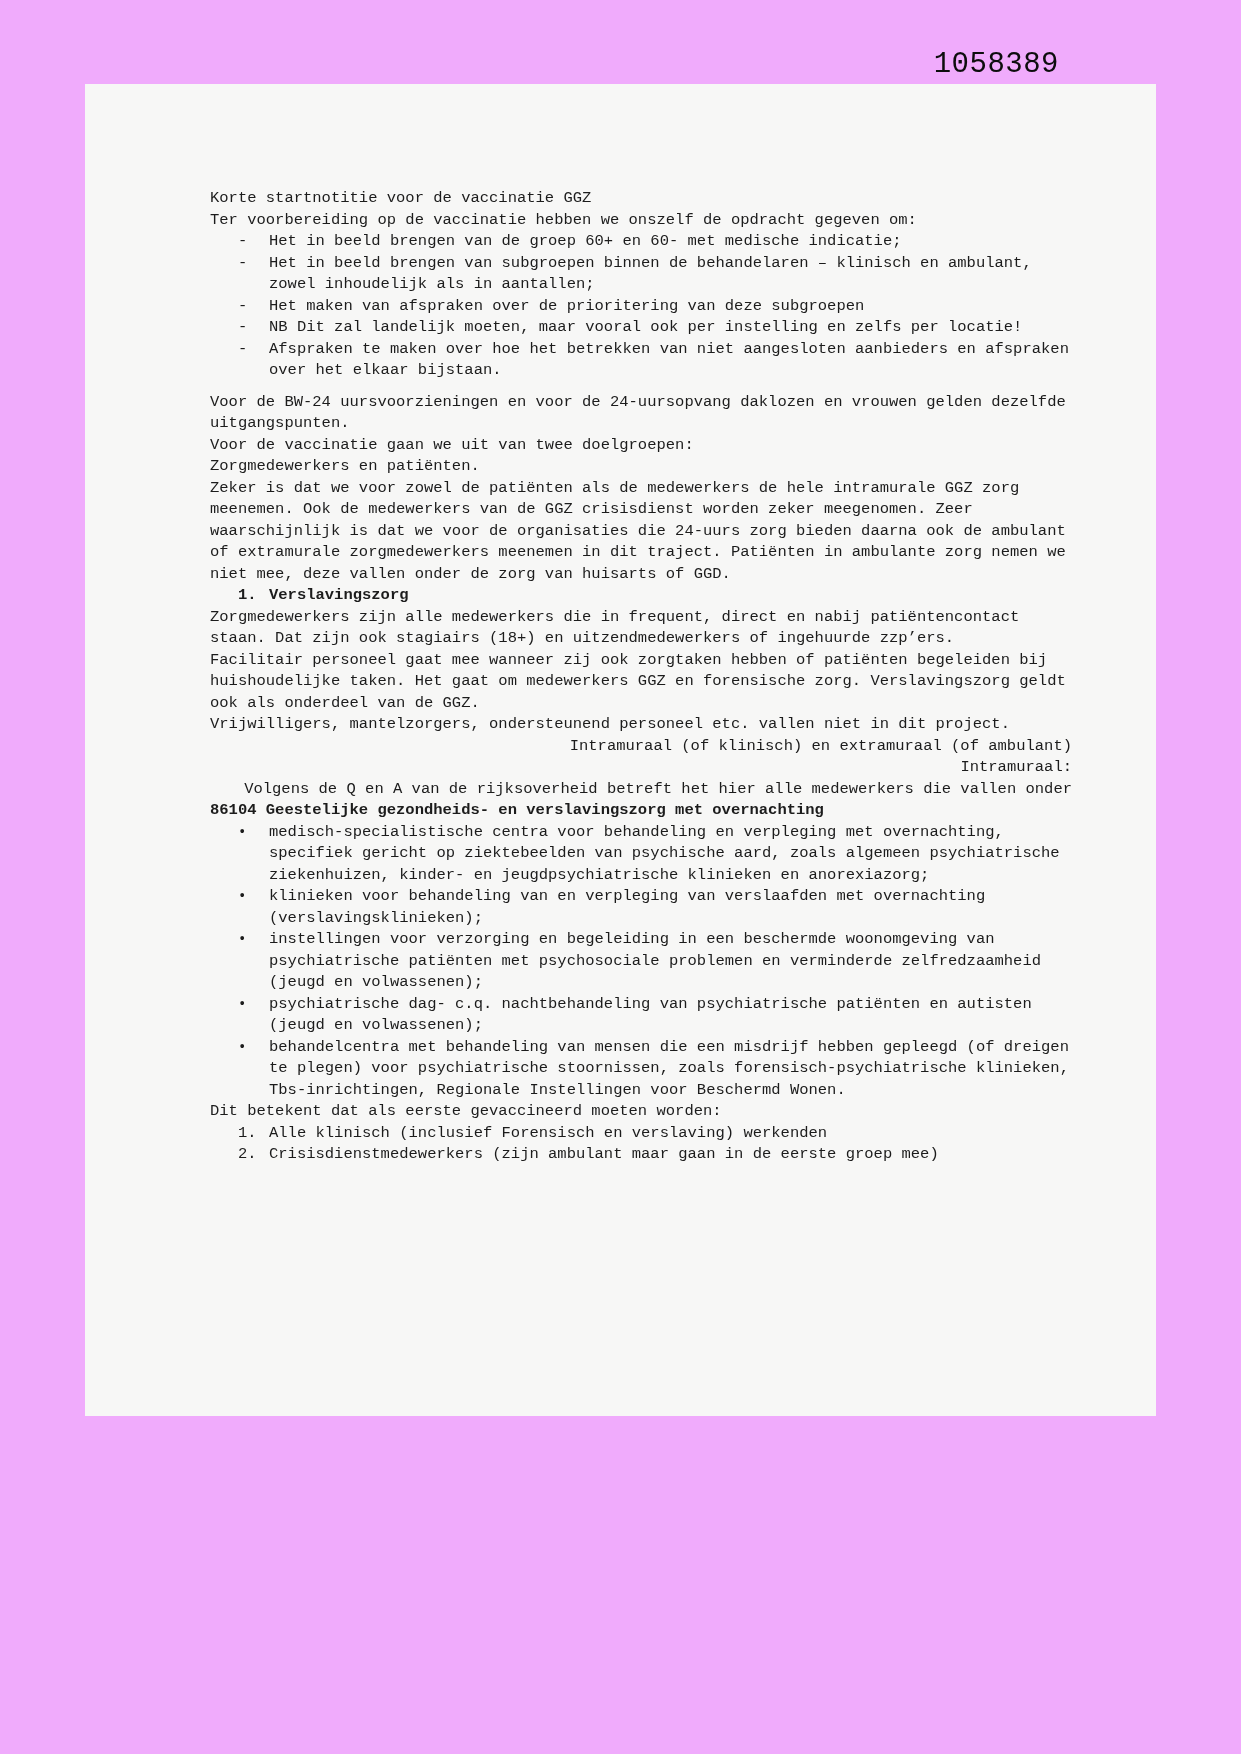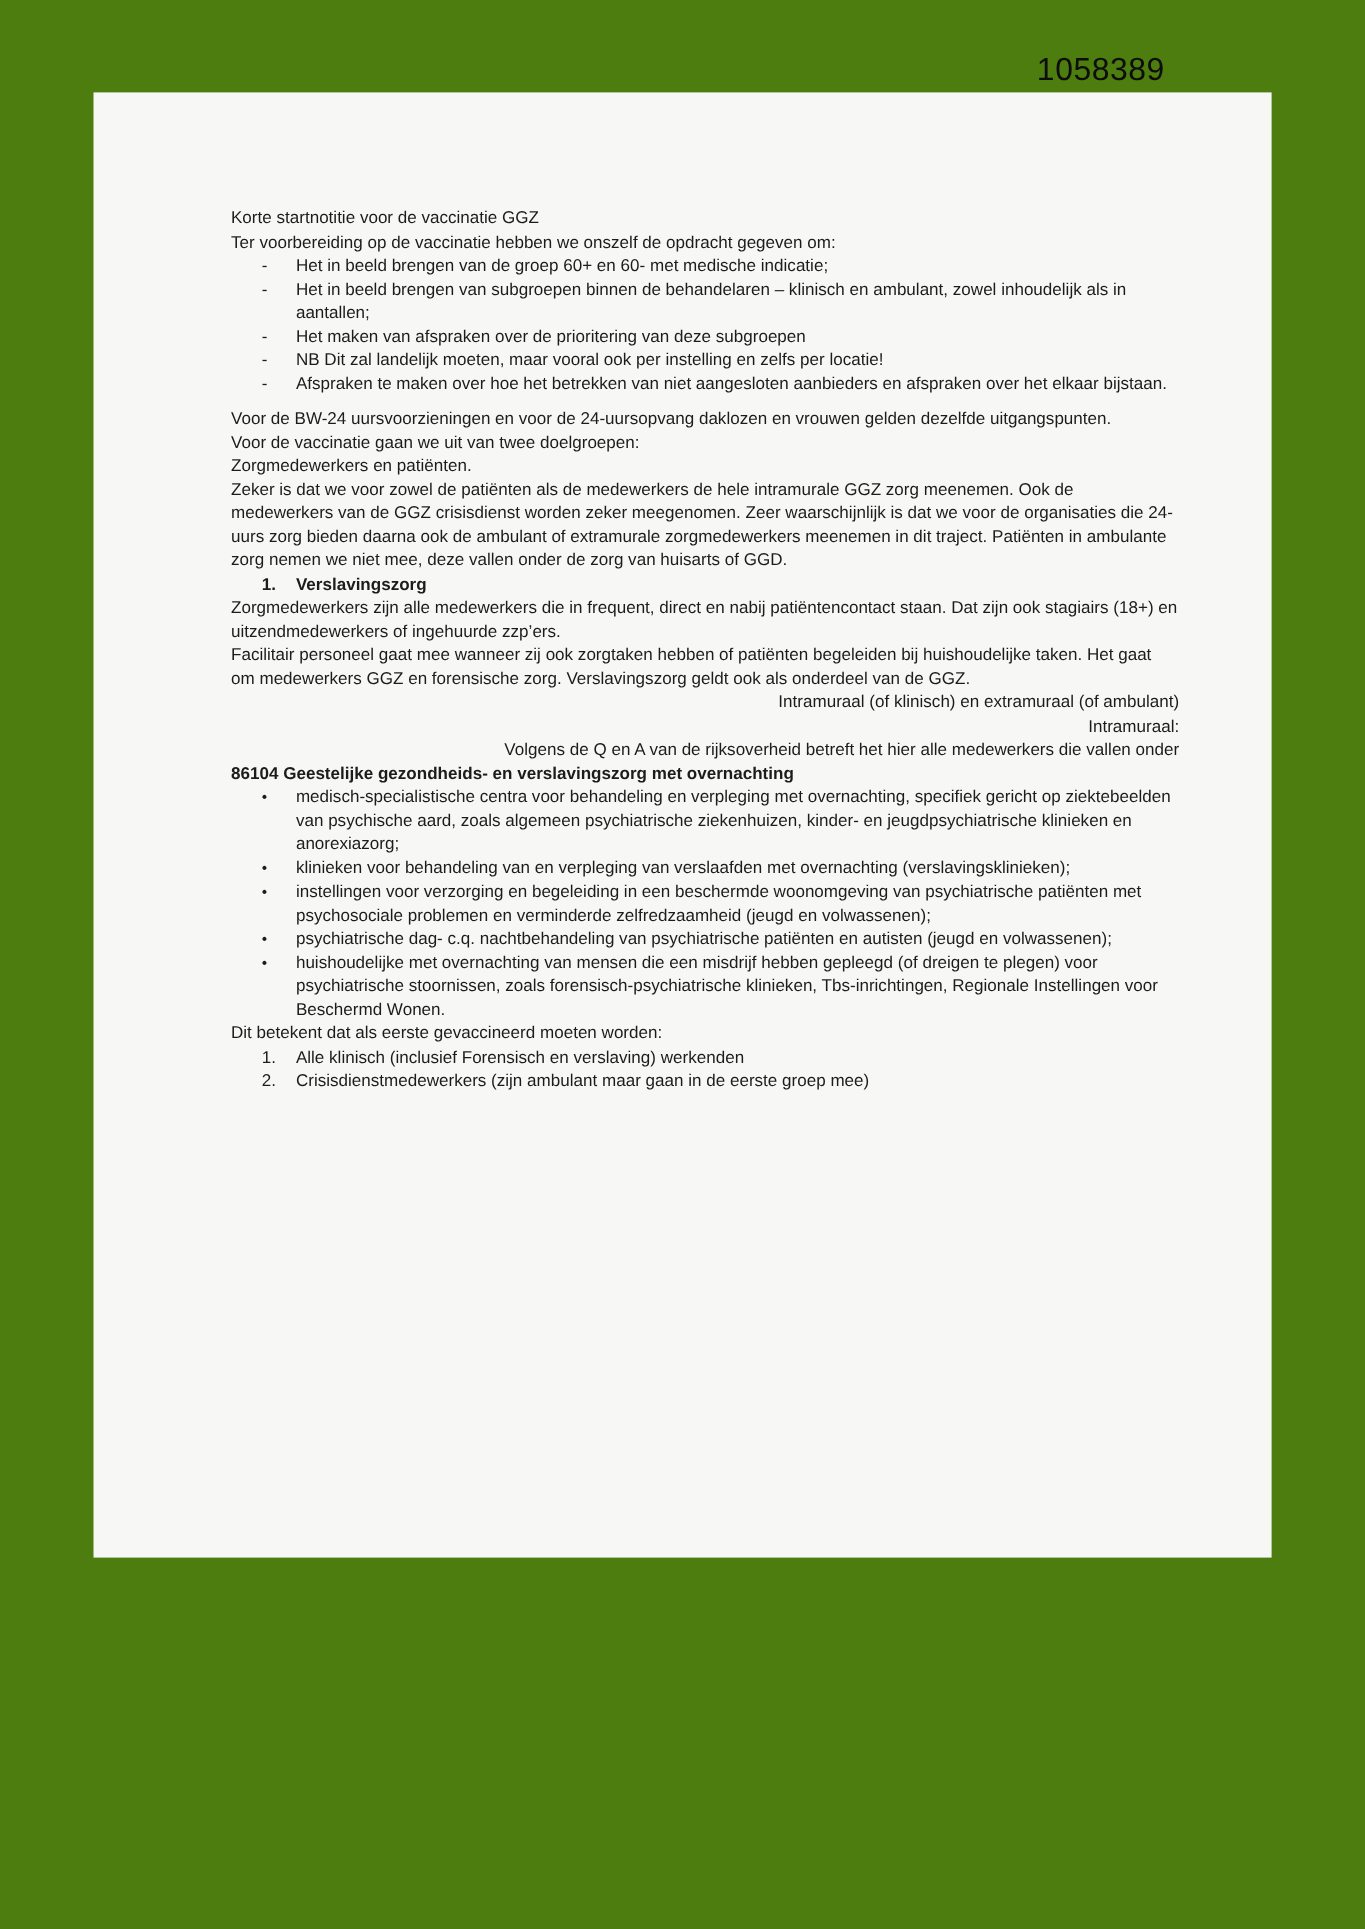--- a/index.html
+++ b/index.html
@@ -4,23 +4,23 @@
 <style>
   html, body {
     margin: 0;
     padding: 0;
     background: #ffffff;
   }
   .sheet {
     position: relative;
     width: 1241px;
     height: 1754px;
-    background: #4d7c0f;
+    background: #f0abfc;
     overflow: hidden;
-    font-family: Liberation Sans, sans-serif;
+    font-family: Liberation Mono, monospace;
     color: #1c1c1c;
   }
   .scan-area {
     position: absolute;
     left: 85px;
     top: 84px;
     width: 1071px;
     height: 1332px;
     background: #f7f7f6;
   }
@@ -136,20 +136,21 @@
 Zeker is dat we voor zowel de patiënten als de medewerkers de hele intramurale GGZ zorg meenemen. Ook de medewerkers van de GGZ crisisdienst worden zeker meegenomen. Zeer waarschijnlijk is dat we voor de organisaties die 24-uurs zorg bieden daarna ook de ambulant of extramurale zorgmedewerkers meenemen in dit traject. Patiënten in ambulante zorg nemen we niet mee, deze vallen onder de zorg van huisarts of GGD.</p>
 
     <div class="section-heading">
       <span class="marker">1.</span>
       <span>Verslavingszorg</span>
     </div>
 
     <p class="mb-body">Zorgmedewerkers zijn alle medewerkers die in frequent, direct en nabij patiëntencontact staan. Dat zijn ook stagiairs (18+) en uitzendmedewerkers of ingehuurde zzp’ers.
 Facilitair personeel gaat mee wanneer zij ook zorgtaken hebben of patiënten begeleiden bij huishoudelijke taken. Het gaat om medewerkers GGZ en forensische zorg. Verslavingszorg geldt ook als onderdeel van de GGZ.</p>
 
+    <p class="mb-line">Vrijwilligers, mantelzorgers, ondersteunend personeel etc. vallen niet in dit project.</p>
 
 
     <p class="mb-small">Intramuraal (of klinisch) en extramuraal (of ambulant)</p>
 
     <p class="mb-small">Intramuraal:
 Volgens de Q en A van de rijksoverheid betreft het hier alle medewerkers die vallen onder</p>
 
     <p class="sbi-heading">86104 Geestelijke gezondheids- en verslavingszorg met overnachting</p>
 
     <div class="hlist">
@@ -164,21 +165,21 @@
       <div class="hitem">
         <span class="marker bullet-marker">•</span>
         <span class="itext">instellingen voor verzorging en begeleiding in een beschermde woonomgeving van psychiatrische patiënten met psychosociale problemen en verminderde zelfredzaamheid (jeugd en volwassenen);</span>
       </div>
       <div class="hitem">
         <span class="marker bullet-marker">•</span>
         <span class="itext">psychiatrische dag- c.q. nachtbehandeling van psychiatrische patiënten en autisten (jeugd en volwassenen);</span>
       </div>
       <div class="hitem">
         <span class="marker bullet-marker">•</span>
-        <span class="itext">huishoudelijke met overnachting van mensen die een misdrijf hebben gepleegd (of dreigen te plegen) voor psychiatrische stoornissen, zoals forensisch-psychiatrische klinieken, Tbs-inrichtingen, Regionale Instellingen voor Beschermd Wonen.</span>
+        <span class="itext">behandelcentra met behandeling van mensen die een misdrijf hebben gepleegd (of dreigen te plegen) voor psychiatrische stoornissen, zoals forensisch-psychiatrische klinieken, Tbs-inrichtingen, Regionale Instellingen voor Beschermd Wonen.</span>
       </div>
     </div>
 
     <p class="mb-eerste">Dit betekent dat als eerste gevaccineerd moeten worden:</p>
 
     <div class="hlist mb-numlist">
       <div class="hitem">
         <span class="marker">1.</span>
         <span class="itext">Alle klinisch (inclusief Forensisch en verslaving) werkenden</span>
       </div>

